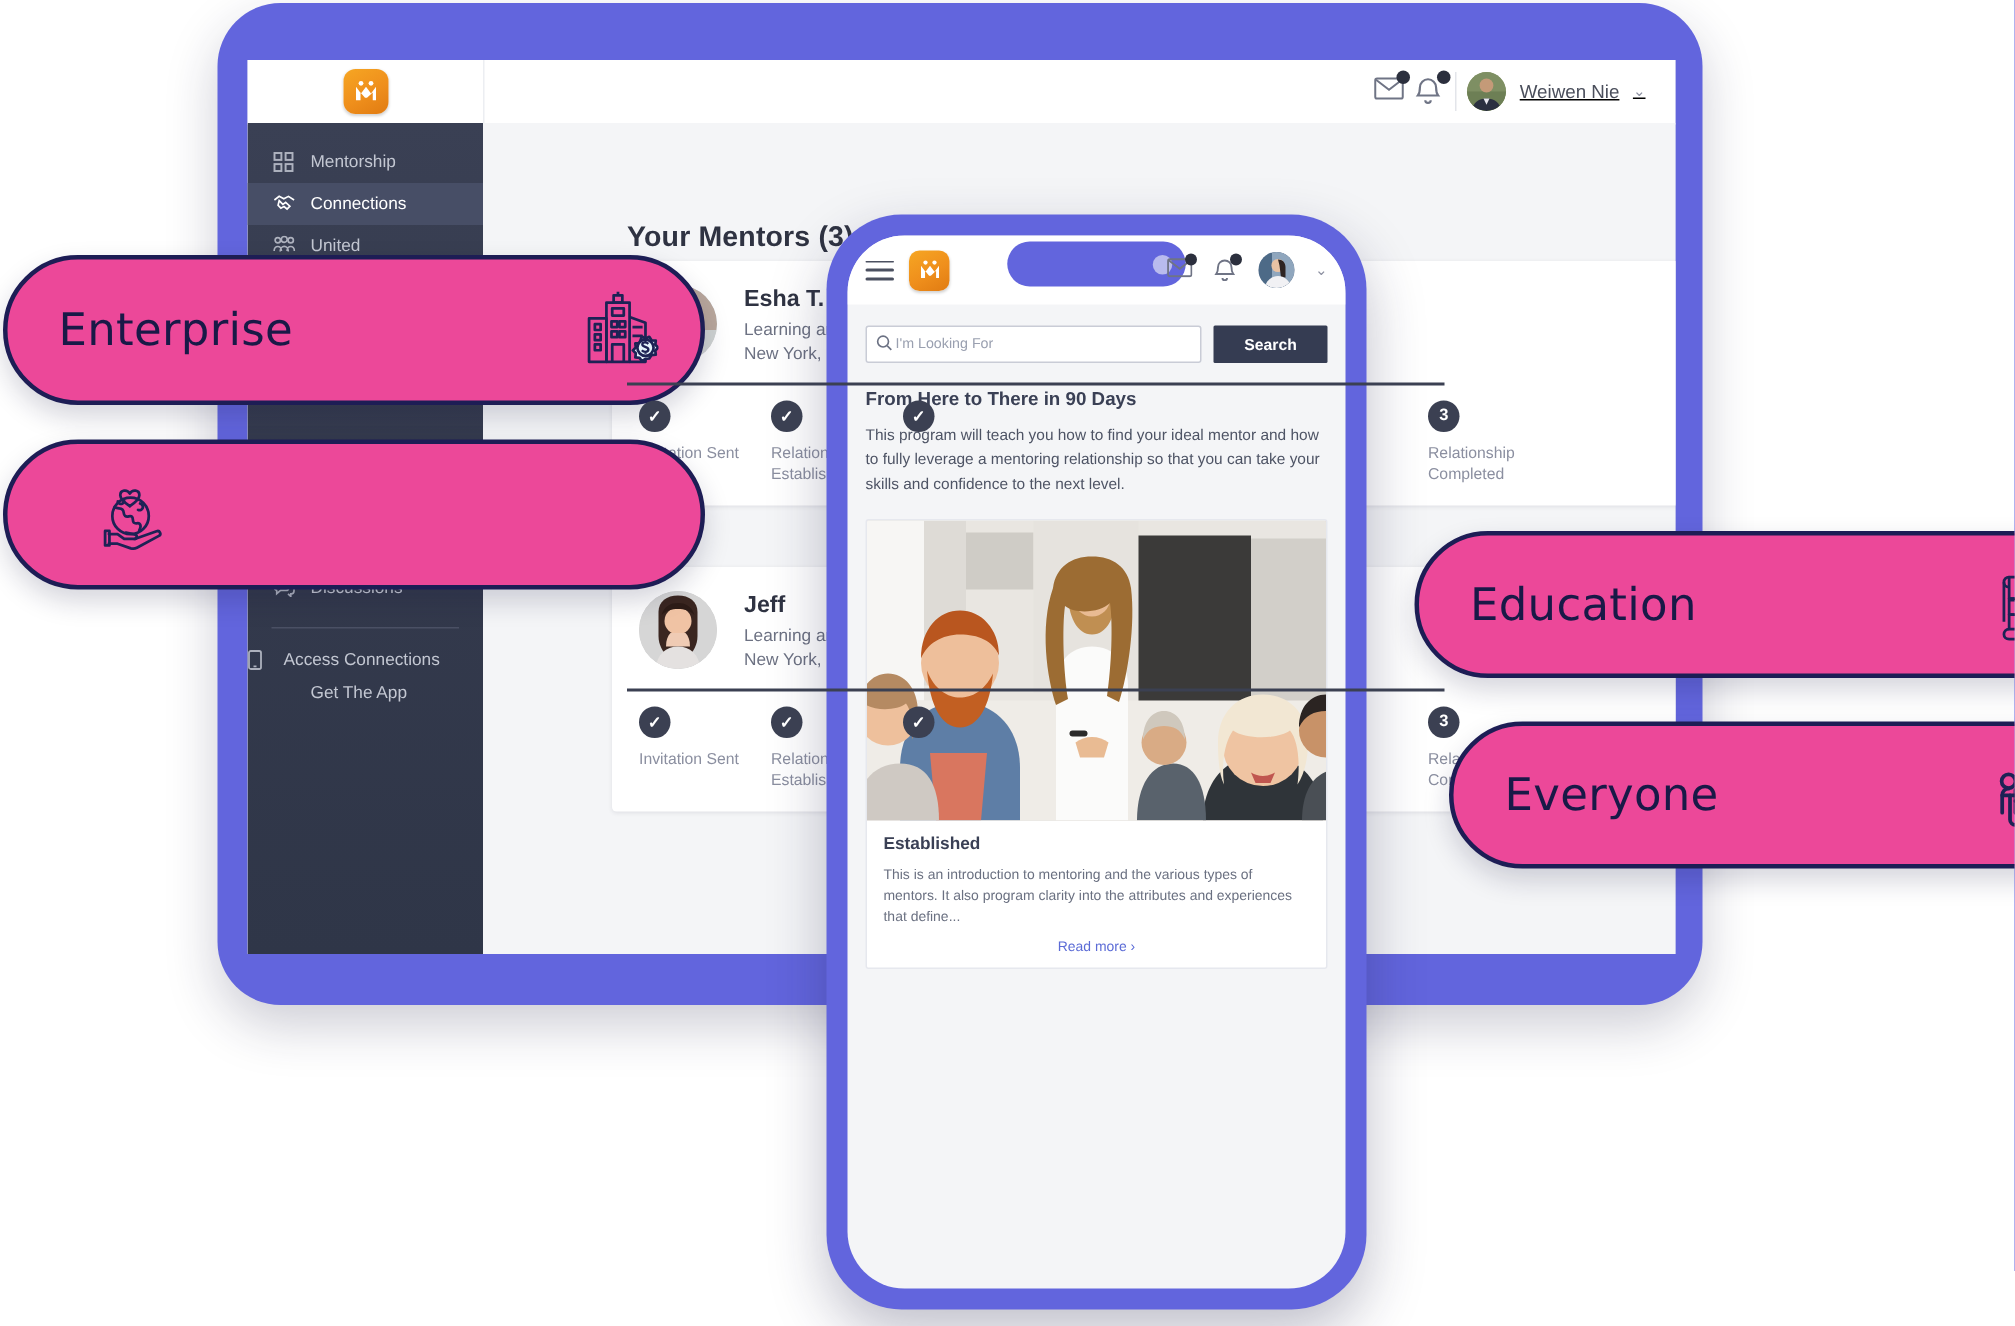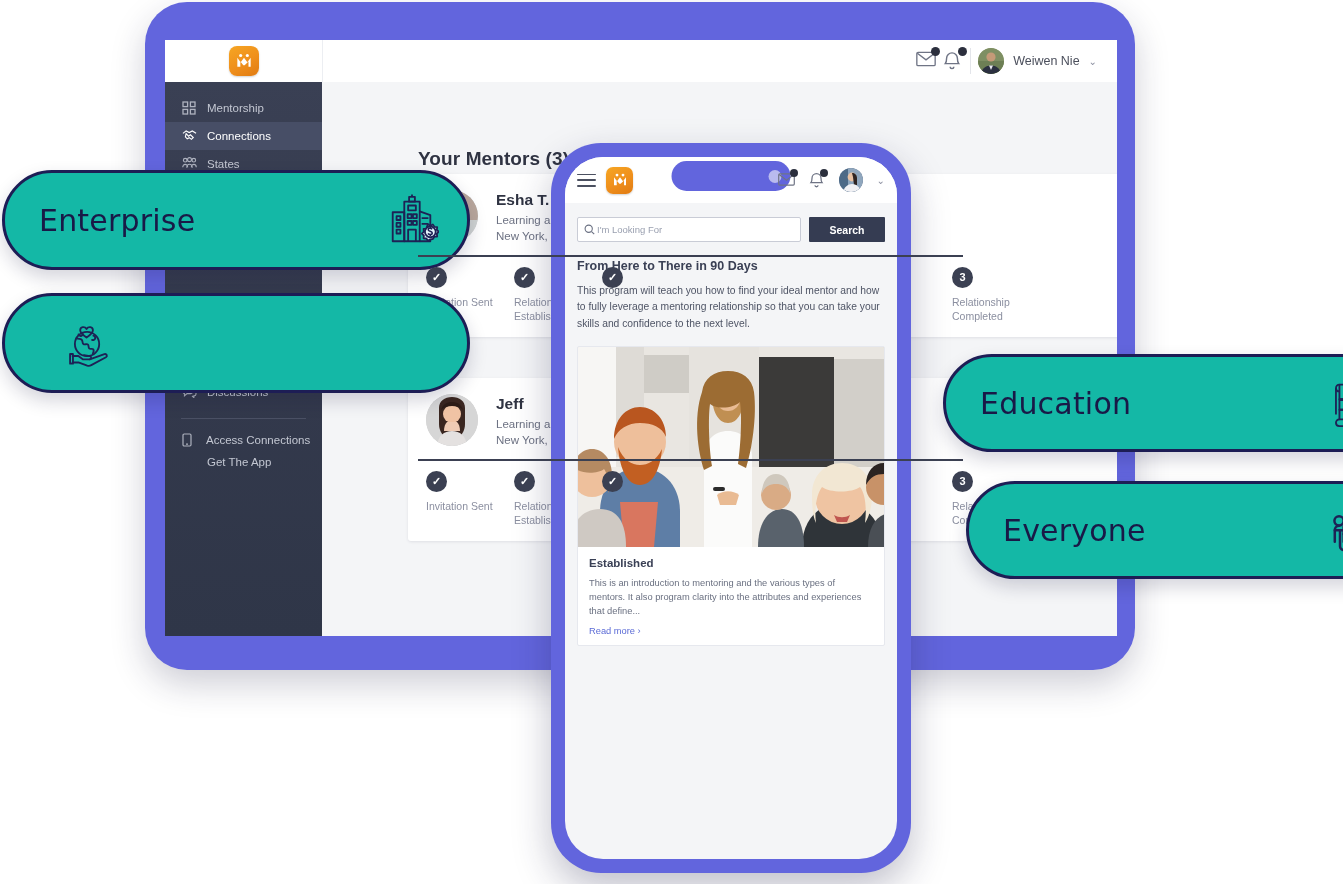--- a/index.html
+++ b/index.html
@@ -31,21 +31,21 @@
   }
   .t-logo-wrap{width:157px;height:42px;display:flex;align-items:center;justify-content:center;border-right:1px solid #eceef2;}
   .logo-tile{
     width:30px;height:30px;border-radius:8px;
     background:linear-gradient(150deg,#f6a623 0%,#ef8f1c 55%,#e07b12 100%);
     display:flex;align-items:center;justify-content:center;
     box-shadow:0 1px 2px rgba(0,0,0,.18);
   }
   .logo-tile.small{width:27px;height:27px;border-radius:7px;}
 
-  .t-top-right{margin-left:auto;display:flex;align-items:center;gap:7px;padding-right:20px;height:100%;}
+  .t-top-right{margin-left:auto;display:flex;align-items:center;gap:7px;padding-right:20px;height:100%;text-decoration:underline;}
   .icon-badge{position:relative;width:20px;height:20px;color:#6f7485;}
   .icon-badge .dot{position:absolute;right:-4px;top:-4px;width:9px;height:9px;border-radius:50%;background:#2b2f3d;}
   .divider-v{width:1px;height:26px;background:#e3e5ea;}
   .user-chip{display:flex;align-items:center;gap:9px;}
   .avatar-sm{width:26px;height:26px;border-radius:50%;overflow:hidden;background:#8a9a6a;position:relative;}
   .user-name{font-size:12.5px;color:#4b4f5c;}
   .caret{color:#8b8fa0;font-size:10px;}
 
   
   .t-sidebar{
@@ -53,21 +53,21 @@
     background:linear-gradient(180deg,#3a4054 0%,#343a4d 45%,#2f3648 100%);
   }
   .nav-item{
     display:flex;align-items:center;gap:11px;height:28px;padding:0 0 0 17px;
     font-size:11.5px;color:#c3c7d2;
   }
   .nav-item.active{background:#474e66;color:#ffffff;font-weight:normal;}
   .nav-ico{width:14px;height:14px;opacity:.85;flex:none;color:#c3c7d2;}
   .nav-item.active .nav-ico{color:#fff;opacity:1;}
   .side-sep{height:1px;background:#4a5064;margin:12px 16px 10px 16px;}
-  .side-foot{display:flex;align-items:center;gap:10px;padding-left:17px;font-size:11.5px;color:#c3c7d2;height:22px;}
+  .side-foot{display:flex;align-items:center;gap:10px;font-size:11.5px;color:#c3c7d2;height:22px;}
   .side-foot.sub{padding-left:42px;}
 
   
   .t-content{position:absolute;left:157px;top:42px;right:0;bottom:0;background:#f4f5f7;}
   .mentors-title{
     position:absolute;left:96px;top:38px;font-size:19px;font-weight:bold;color:#2f3342;
     letter-spacing:.1px;
     margin-top:28px;
   }
   .mentor-card{
@@ -126,26 +126,26 @@
     display:flex;align-items:center;justify-content:center;border-radius:1px;
   }
   .p-h2{font-size:12.5px;font-weight:bold;color:#3a4055;margin:17px 0 0;}
   .p-para{font-size:10.3px;color:#4e5465;line-height:1.58;margin:10px 0 0;}
 
   .p-card{margin:14px 0 0;background:#fff;border:1px solid #e6e8ee;border-radius:2px;overflow:hidden;}
   .p-photo{height:200px;position:relative;overflow:hidden;background:#d8d2cb;}
   .p-card-body{padding:10px 11px 9px;}
   .p-card-title{font-size:11.5px;font-weight:bold;color:#3a4055;}
   .p-card-text{font-size:9.3px;color:#6a7081;line-height:1.52;margin-top:7px;}
-  .p-readmore{text-align:left;font-size:9.3px;color:#5b6bd6;margin-top:8px;}
+  .p-readmore{text-align:center;font-size:9.3px;color:#5b6bd6;margin-top:8px;}
 
   
   .pill{
     position:absolute;display:flex;align-items:center;justify-content:space-between;
-    background:#14b8a6;border:3px solid #1d1d55;border-radius:999px;
+    background:#ec4899;border:3px solid #1d1d55;border-radius:999px;
     box-shadow:0 8px 18px rgba(20,20,60,.18);
     padding:0 28px 0 34px;
   }
   .pill-label{font-size:30px;color:#191947;font-family:"DejaVu Sans",sans-serif;letter-spacing:.2px;}
   .pill-ico{width:54px;height:54px;flex:none;color:#1d2255;margin-left:22px;}
   .pill-enterprise{left:2px;top:170px;width:400px;height:94px;}
   .pill-nonprofits{left:2px;top:293px;width:400px;height:94px;}
   .pill-education{left:943px;top:354px;width:398px;height:92px;}
   .pill-everyone{left:966px;top:481px;width:375px;height:92px;}
 </style>
@@ -233,21 +233,21 @@
 
         <div class="nav-item">
           <span class="nav-ico">
             <svg width="15" height="12" viewBox="0 0 16 12" fill="none" stroke="currentColor" stroke-width="1.2">
               <circle cx="3.4" cy="3" r="1.9"></circle>
                 <circle cx="12.6" cy="3" r="1.9"></circle>
                 <circle cx="8" cy="2.4" r="2.1"></circle>
               <path d="M.8 10.6c0-2 1.3-3.2 2.6-3.2s2.6 1.2 2.6 3.2M10 10.6c0-2 1.3-3.2 2.6-3.2s2.6 1.2 2.6 3.2M5.1 11c0-2.3 1.4-3.6 2.9-3.6s2.9 1.3 2.9 3.6"></path>
             </svg>
           </span>
-          <span>States</span>
+          <span>United</span>
         </div>
 
         <div style="height:200px"></div>
 
         <div class="nav-item">
           <span class="nav-ico">
             <svg width="15" height="13" viewBox="0 0 16 14" fill="none" stroke="currentColor" stroke-width="1.2">
               <path d="M1 4.2a2 2 0 0 1 2-2h6.2a2 2 0 0 1 2 2v3.1a2 2 0 0 1-2 2H5.4L2.6 11.6V9.3H3a2 2 0 0 1-2-2z"></path>
               <path d="M12.4 4.6h.6a2 2 0 0 1 2 2v3.1a2 2 0 0 1-2 2h-.3v1.9l-2-1.9"></path>
             </svg>

